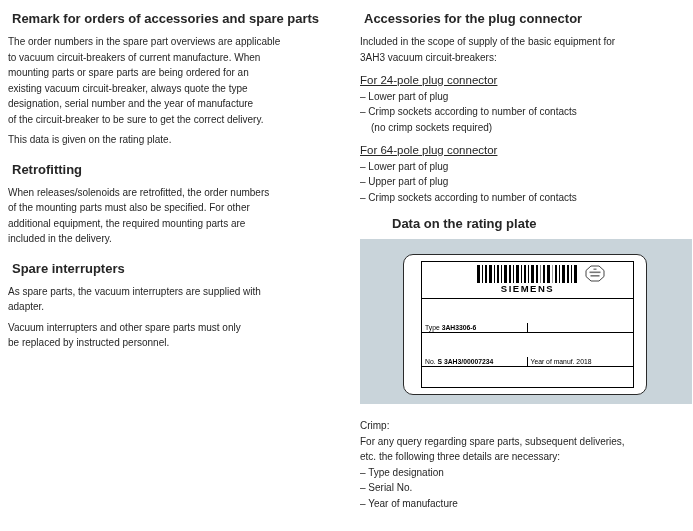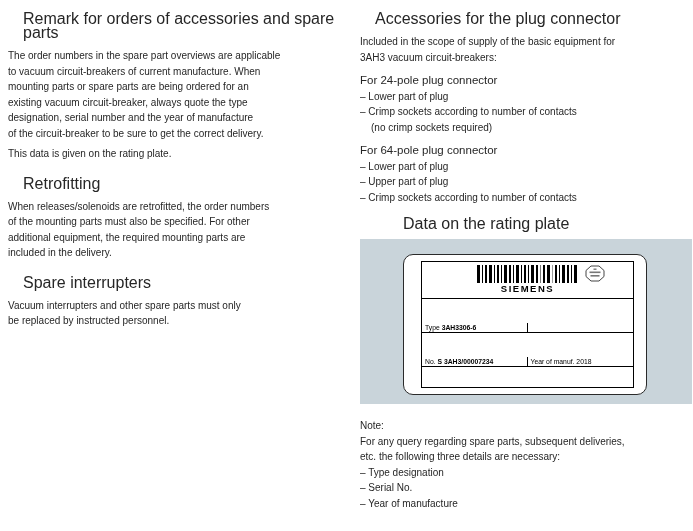--- a/index.html
+++ b/index.html
@@ -7,27 +7,27 @@
     width:693px; height:531px;
     background:#ffffff;
     color:#262626;
     font-family:"Liberation Sans", sans-serif;
     overflow:hidden;
   }
   .page { display:flex; padding:6px 8px 0 8px; gap:14px; box-sizing:border-box; }
   .col-left  { width:338px; flex:none; }
   .col-right { width:333px; flex:none; }
 
-  h3 { font-size:16px; line-height:14px; margin:15px 0 8px 15px; font-weight:normal; }
+  h3 { font-size:13px; line-height:14px; margin:15px 0 8px 4px; font-weight:bold; }
   .col h3.first { margin-top:6px; }
   p, .li, .note-line { font-size:10px; line-height:15.5px; }
   p { margin:0 0 5px 0; white-space:pre-line; }
   p.bold { font-weight:normal; }
   .group { margin-top:8px; }
-  .group-title { font-size:11.5px; line-height:15.5px; }
+  .group-title { font-size:11.5px; line-height:15.5px; text-decoration:underline; }
   .li.cont { padding-left:11px; }
   .note-block { margin-top:14px; }
   .note-block .body { white-space:pre-line; }
 
   
   .plate-figure {
     position:relative;
     width:332px; height:165px;
     background:#c9d4da;
     margin-top:8px;
@@ -97,20 +97,22 @@
 existing vacuum circuit-breaker, always quote the type
 designation, serial number and the year of manufacture
 of the circuit-breaker to be sure to get the correct delivery.</p>
     <p>This data is given on the rating plate.</p>
     <h3>Retrofitting</h3>
     <p>When releases/solenoids are retrofitted, the order numbers
 of the mounting parts must also be specified. For other
 additional equipment, the required mounting parts are
 included in the delivery.</p>
     <h3>Spare interrupters</h3>
+    <p>As spare parts, the vacuum interrupters are supplied with
+adapter.</p>
     <p class="bold">Vacuum interrupters and other spare parts must only
 be replaced by instructed personnel.</p>
   </div>
 
   <div class="col col-right">
     <h3 class="first">Accessories for the plug connector</h3>
     <p>Included in the scope of supply of the basic equipment for
 3AH3 vacuum circuit-breakers:</p>
 
     <div class="group">
@@ -253,21 +255,21 @@
           <div class="prow h13">
             <span class="centered made">MADE IN GERMANY</span>
           </div>
 
         </div>
       </div>
 
     </div>
 
     <div class="note-block">
-      <div class="note-line">Note:</div>
+      <div class="note-line">Crimp:</div>
       <div class="note-line body">For any query regarding spare parts, subsequent deliveries,
 etc. the following three details are necessary:</div>
       <div class="note-line">– Type designation</div>
       <div class="note-line">– Serial No.</div>
       <div class="note-line">– Year of manufacture</div>
     </div>
   </div>
 
 </div>
 

